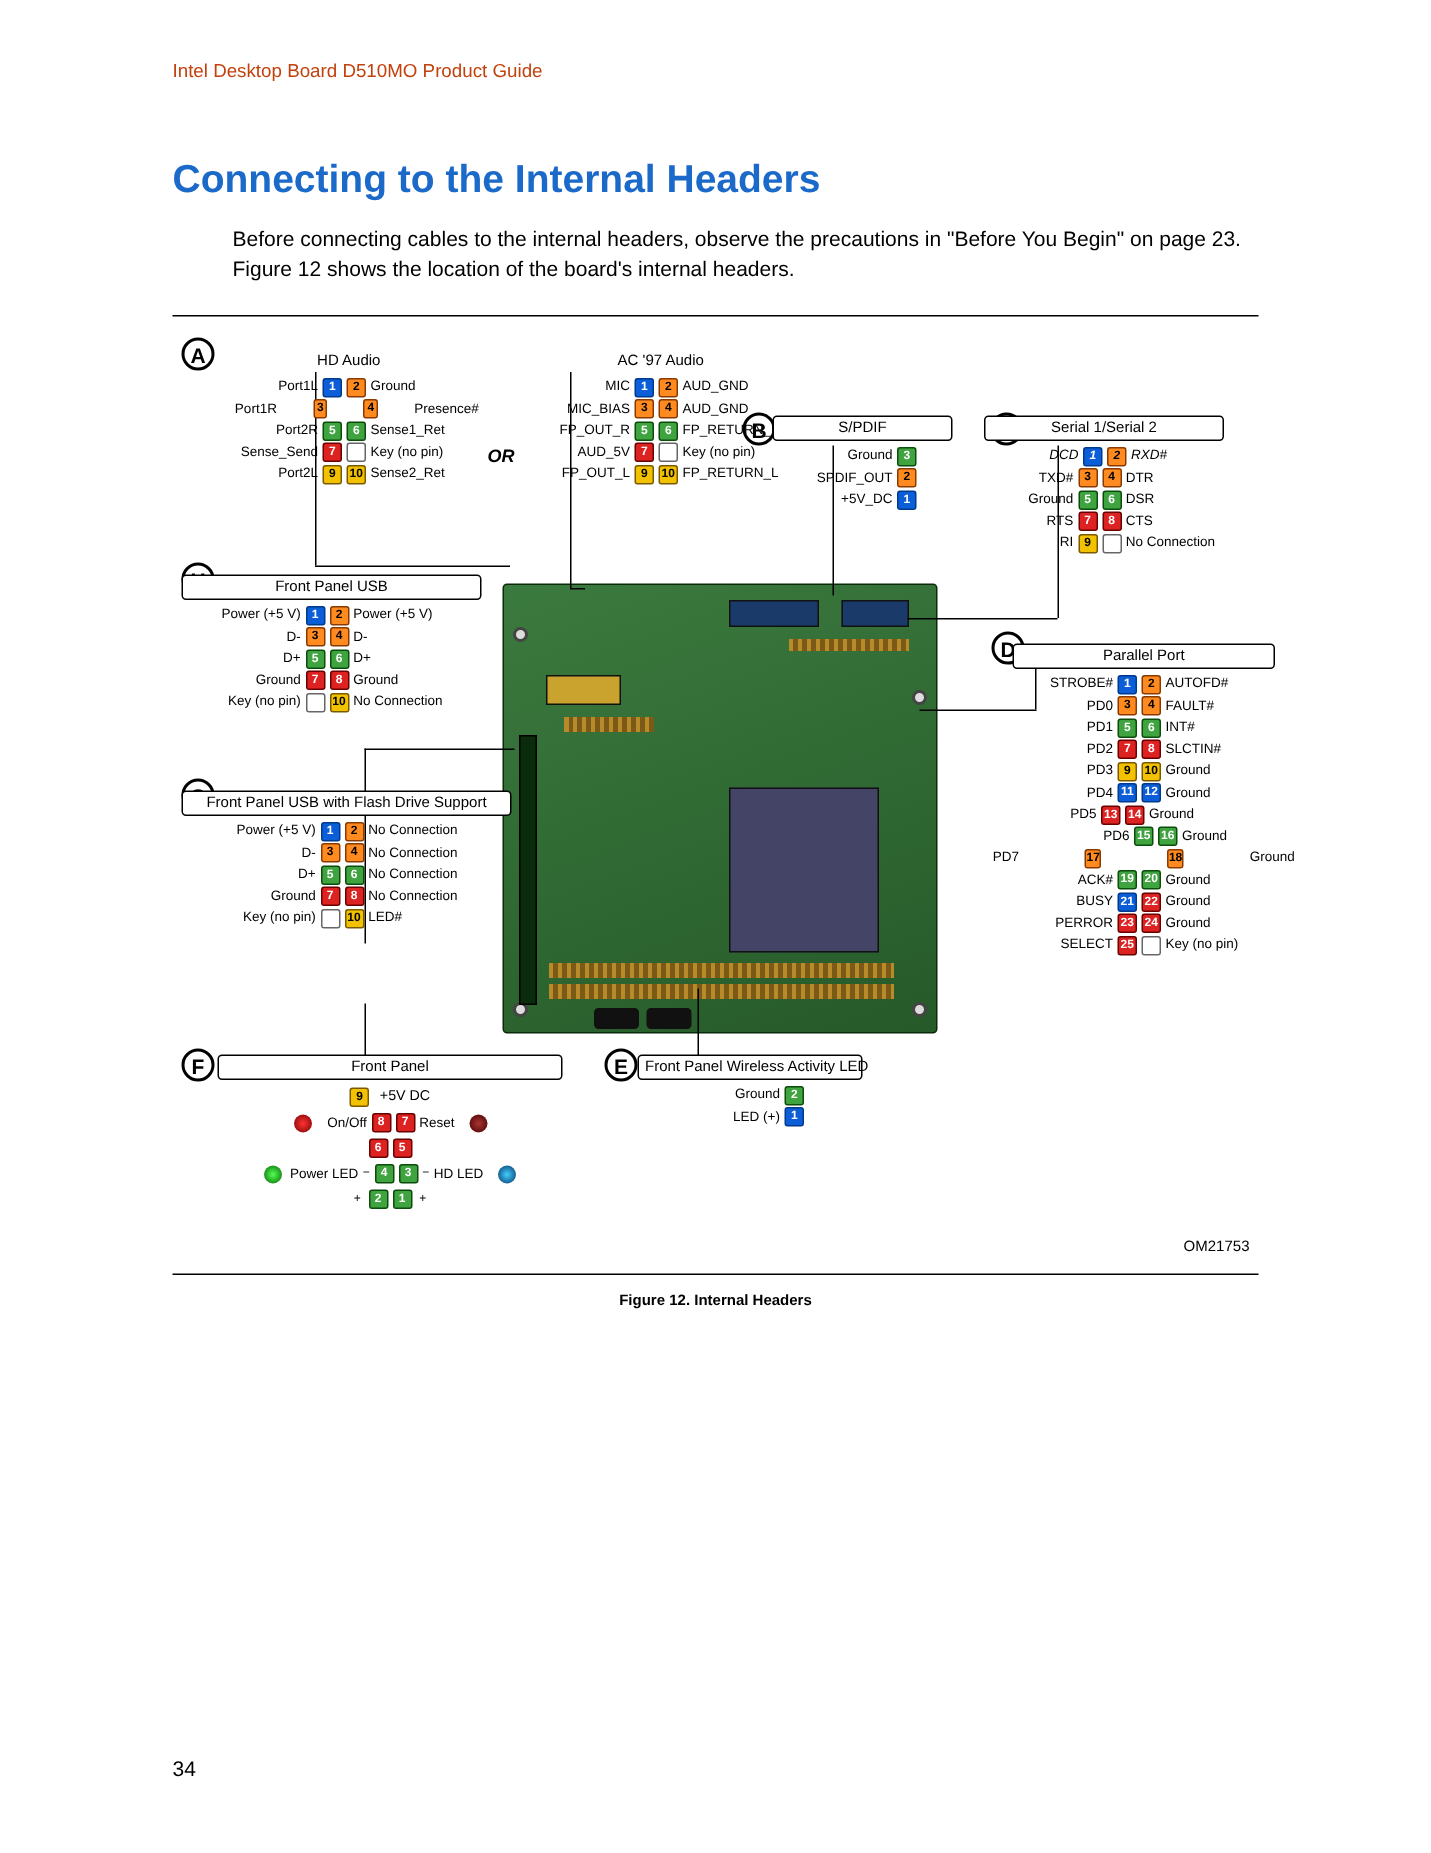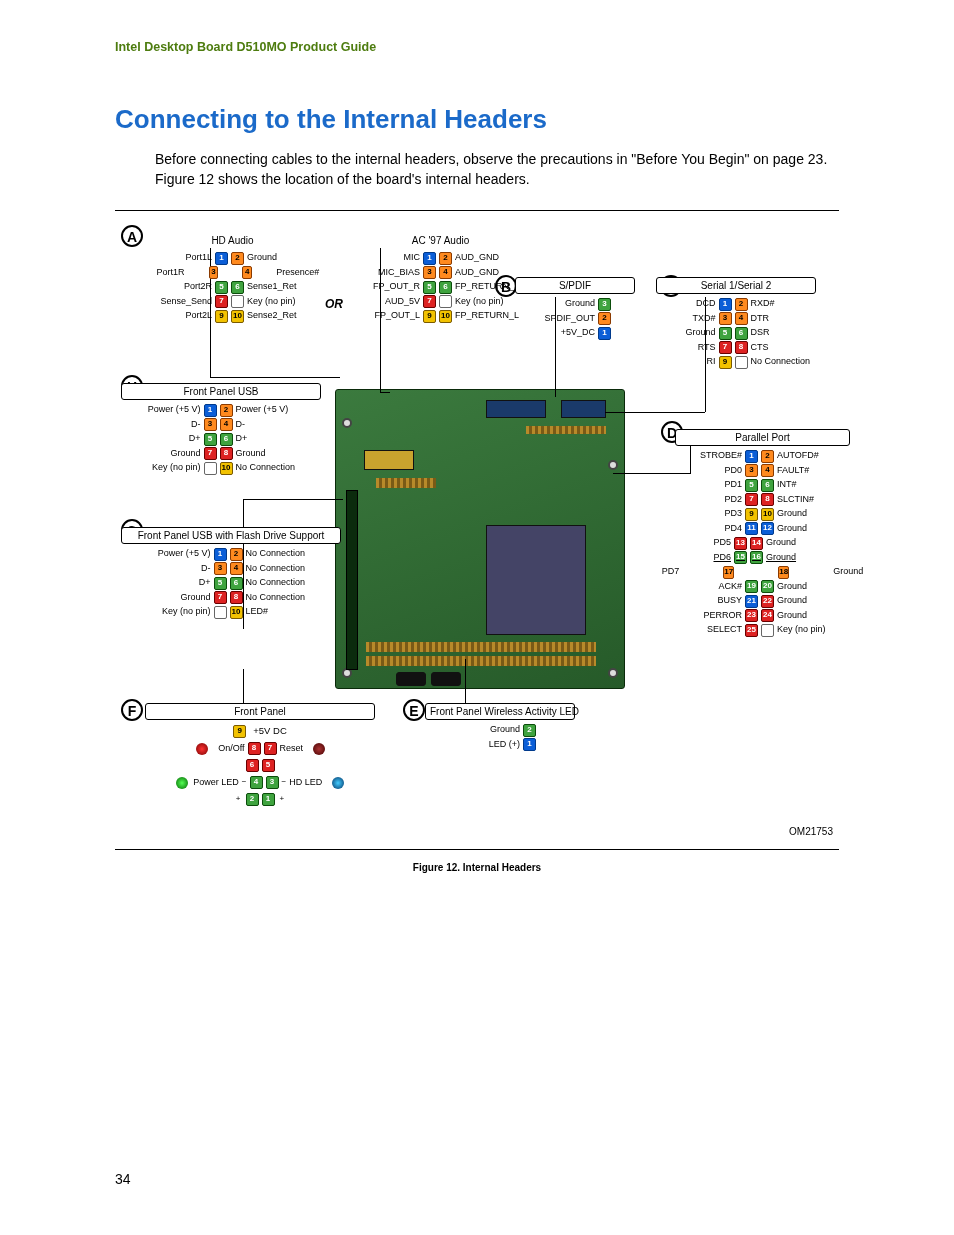--- a/index.html
+++ b/index.html
@@ -8,22 +8,22 @@
     background: #fff;
     width: 954px;
     height: 1235px;
     padding: 40px 115px 40px 115px;
     position: relative;
     display: flex;
     flex-direction: column;
   }
   .header-text {
     font-size: 12.5px;
-    font-weight: bold;
-    color: #4d7c0f;
+    font-weight: normal;
+    color: #c2410c;
     margin-bottom: 50px;
   }
   h1 {
     font-size: 26px;
     font-weight: bold;
     color: #1b6ac9;
     margin-bottom: 14px;
   }
   .intro {
     font-size: 14px;
@@ -271,21 +271,21 @@
           <div class="row" style="justify-content: center;">
             <span class="lbl-l">+5V_DC</span>
             <span class="pin sq blue">1</span>
           </div>
         </div>
     </div>
 
     <div class="grp" style="left:541px;top:58px;width:160px;">
       <div class="title">Serial 1/Serial 2</div>
       <div id="C_rows">
-          <div class="row" style="justify-content: center;">
+          <div class="row" style="justify-content: flex-end; font-style: italic;">
             <span class="lbl-l">DCD</span>
             <span class="pin blue sq">1</span>
             <span class="pin orange sq">2</span>
             <span class="lbl-r">RXD#</span>
           </div>
           <div class="row" style="justify-content: center;">
             <span class="lbl-l">TXD#</span>
             <span class="pin orange sq">3</span>
             <span class="pin orange sq">4</span>
             <span class="lbl-r">DTR</span>
@@ -349,21 +349,21 @@
             <span class="pin blue sq">11</span>
             <span class="pin blue sq">12</span>
             <span class="lbl-r">Ground</span>
           </div>
           <div class="row" style="">
             <span class="lbl-l">PD5</span>
             <span class="pin red sq">13</span>
             <span class="pin red sq">14</span>
             <span class="lbl-r">Ground</span>
           </div>
-          <div class="row" style="justify-content: flex-start; text-decoration: underline;">
+          <div class="row" style="justify-content: flex-end;">
             <span class="lbl-l">PD6</span>
             <span class="pin green sq">15</span>
             <span class="pin green sq">16</span>
             <span class="lbl-r">Ground</span>
           </div>
           <div class="row" style="justify-content: center; gap: 44px;">
             <span class="lbl-l">PD7</span>
             <span class="pin orange sq">17</span>
             <span class="pin orange sq">18</span>
             <span class="lbl-r">Ground</span>

